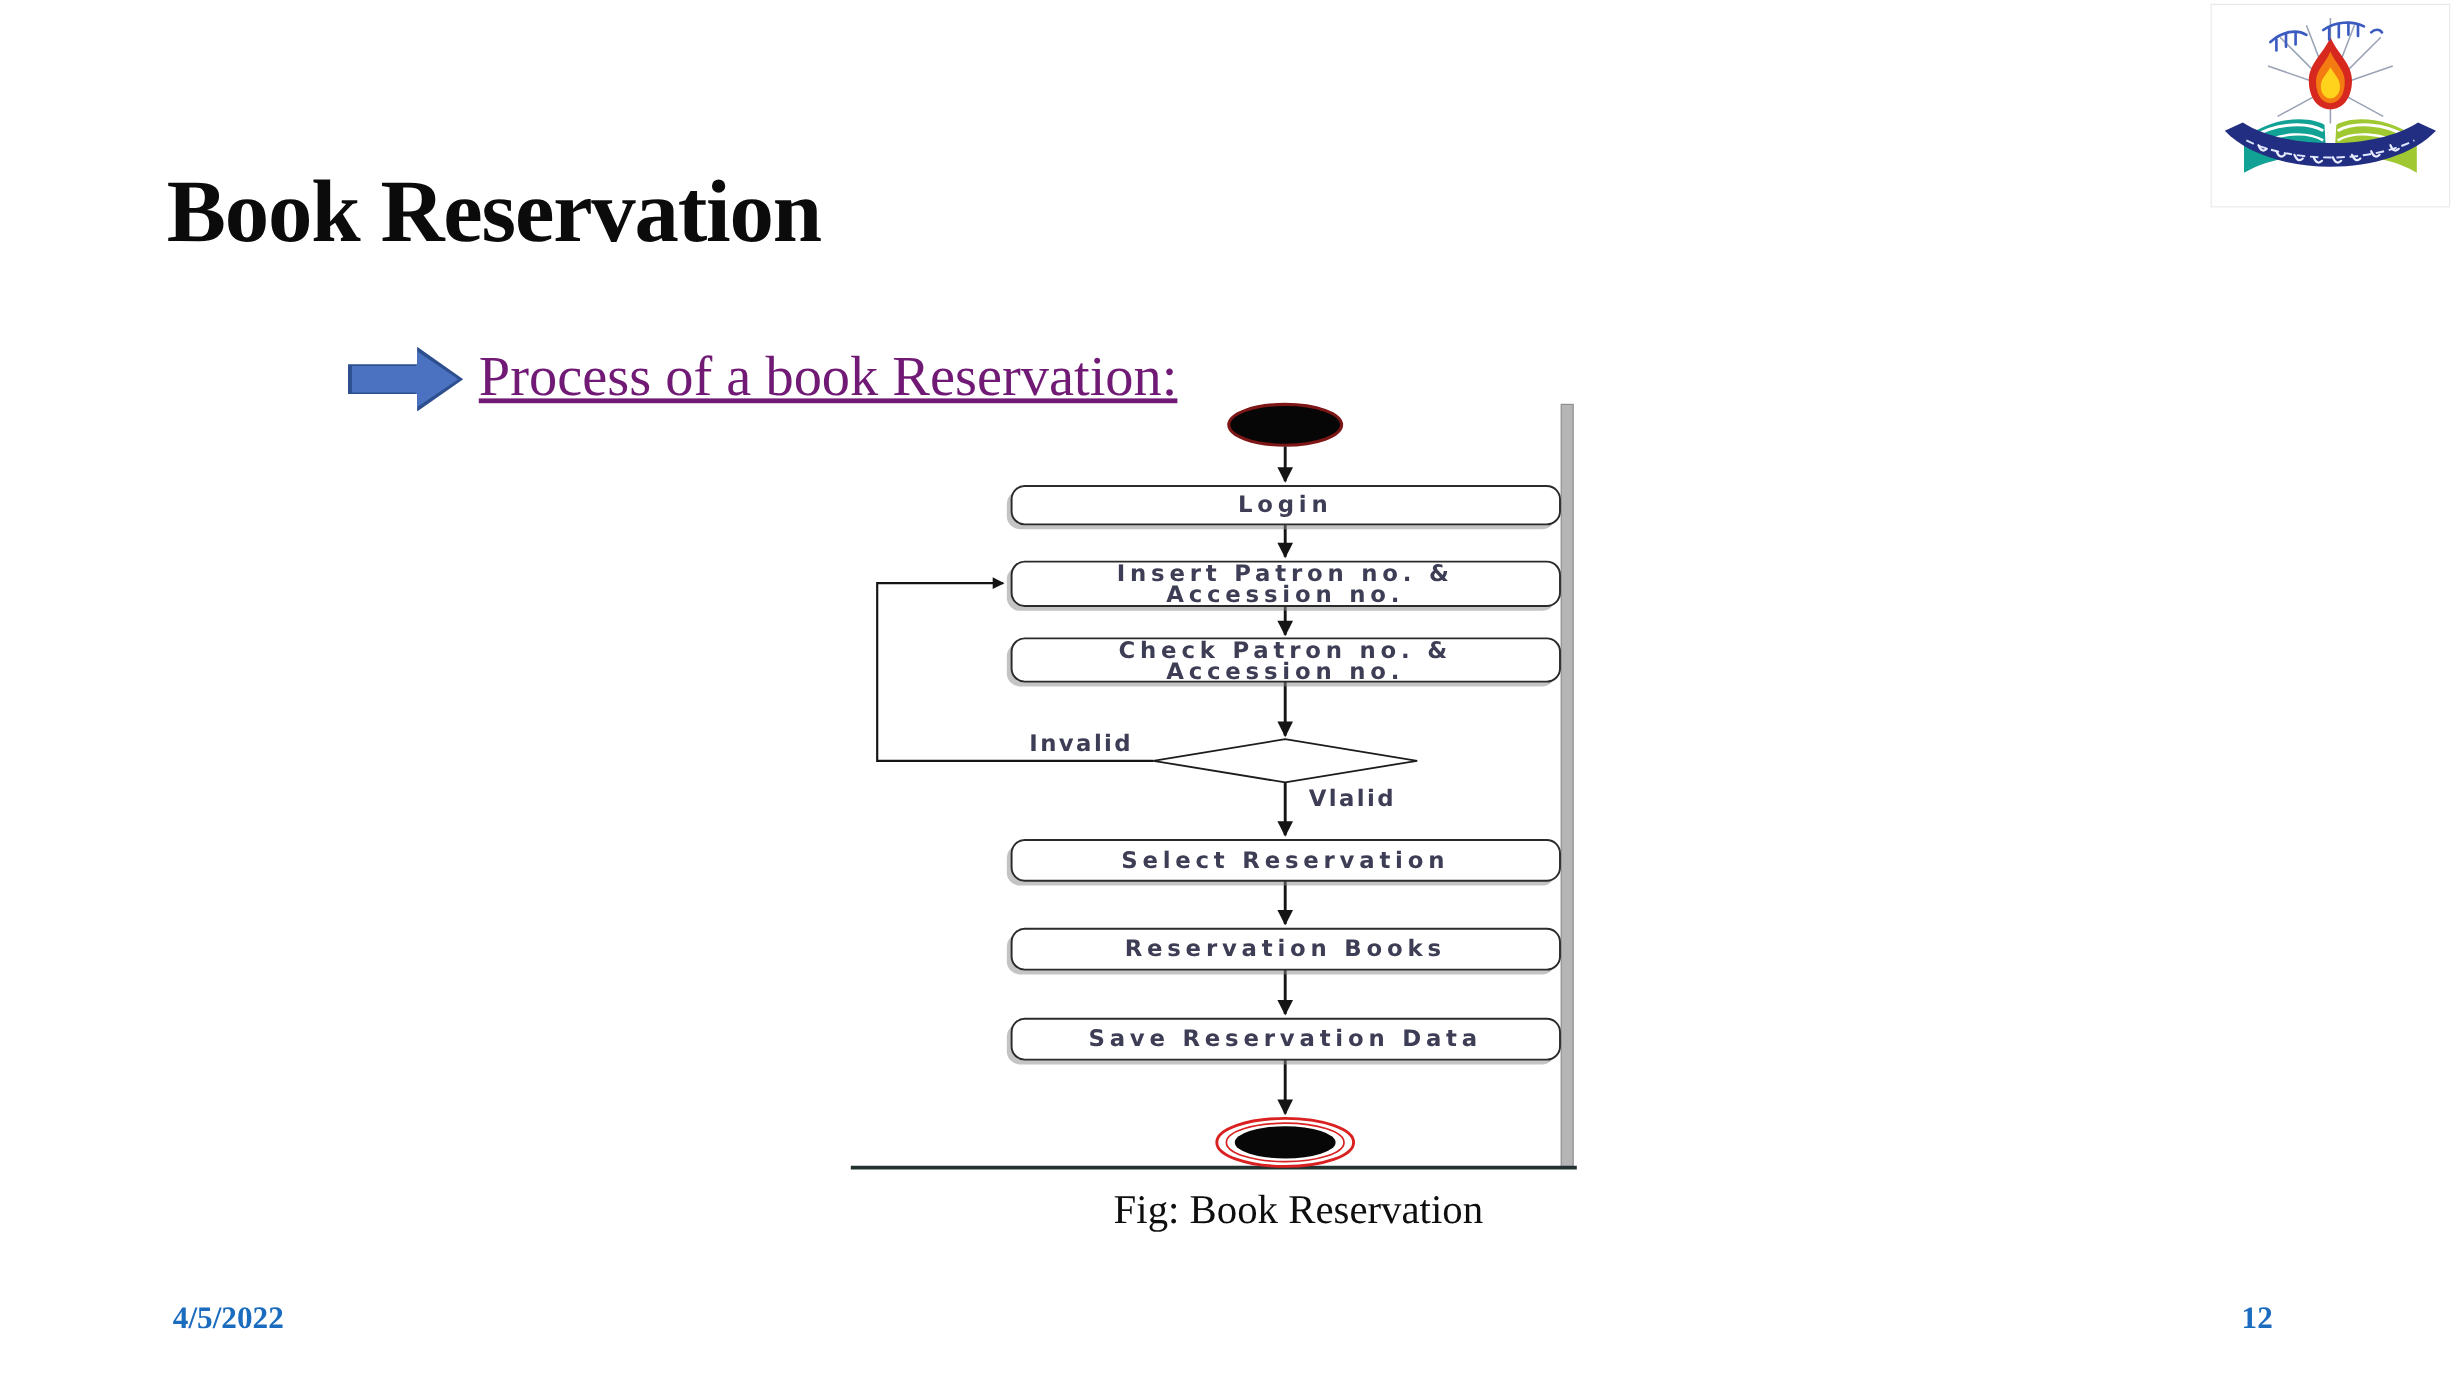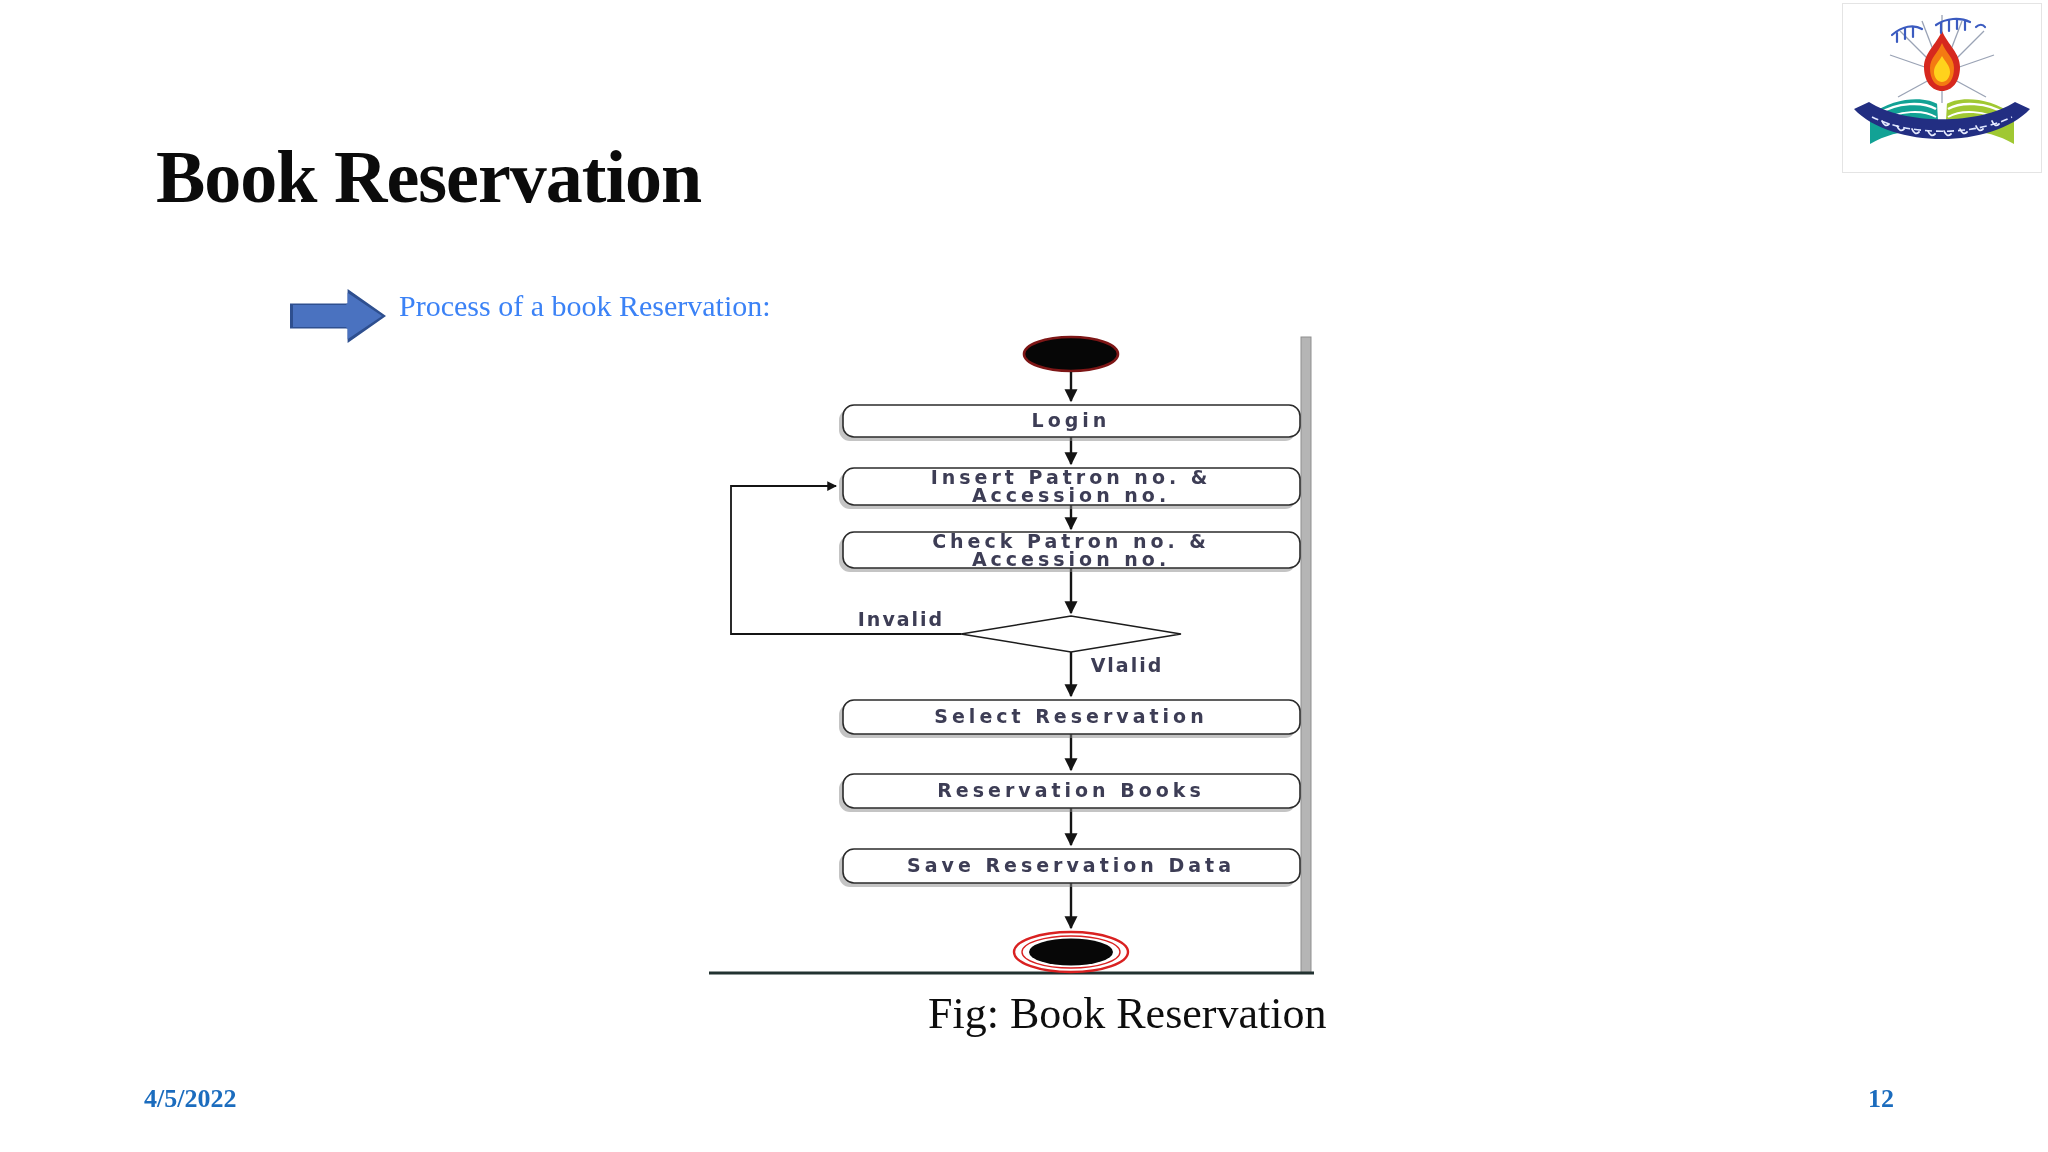--- a/index.html
+++ b/index.html
@@ -1,38 +1,38 @@
 <!DOCTYPE html>
 <html style="--accent-blue: #1b6cbe; --arrow-fill: #4a72c0; --arrow-border: #2e4f8f; --flow-text: #3d3d55; --node-border: #2b2b2b; --terminal-red: #d92121; --start-outline: #7d1616; --baseline-dark: #223231; --scrollbar-gray: #b5b5b5;"><head>
 <meta charset="utf-8">
 <style>
   html,body{margin:0;padding:0;}
   body{
     width:2048px;height:1152px;position:relative;background:#ffffff;overflow:hidden;
     font-family:"Liberation Serif","DejaVu Serif",serif;
   }
   .title{
-    position:absolute;left:156px;top:140px;margin:0;
+    position:absolute;left:139px;top:140px;margin:0;
     font-size:74px;font-weight:bold;color:#0b0b0b;letter-spacing:-1px;line-height:1;
   }
   .block-arrow{
     position:absolute;left:290px;top:289px;width:96px;height:54px;
     background:var(--arrow-border,#2e4f8f);
     clip-path:polygon(0% 27%,60% 27%,60% 0%,100% 50%,60% 100%,60% 73%,0% 73%);
   }
   .block-arrow .inner{
     position:absolute;left:3px;top:3px;width:89px;height:48px;
     background:var(--arrow-fill,#4a72c0);
     clip-path:polygon(0% 27%,60% 27%,60% 0%,100% 50%,60% 100%,60% 73%,0% 73%);
   }
   .subtitle{
-    position:absolute;left:399px;top:291px;font-size:30px;color:#3b82f6;line-height:1;
+    position:absolute;left:399px;top:291px;font-size:47px;color:#701a75;line-height:1;text-decoration:underline;
   }
   .diagram{position:absolute;left:700px;top:335px;}
-  .caption{position:absolute;left:928px;top:992px;font-size:44px;color:#0e0e0e;line-height:1;}
+  .caption{position:absolute;left:928px;top:992px;font-size:34px;color:#0e0e0e;line-height:1;}
   .footer-text{
     position:absolute;font-size:26px;font-weight:bold;color:var(--accent-blue,#1b6cbe);line-height:1;
   }
   .date{left:144px;top:1086px;}
   .page{left:1868px;top:1086px;text-align:right;}
   .logo{position:absolute;left:1842px;top:3px;}
 
   
   .flow-box{fill:#ffffff;stroke:var(--node-border,#2b2b2b);stroke-width:1.6;}
   .flow-box-shadow{fill:#8a8a8a;opacity:0.5;}

